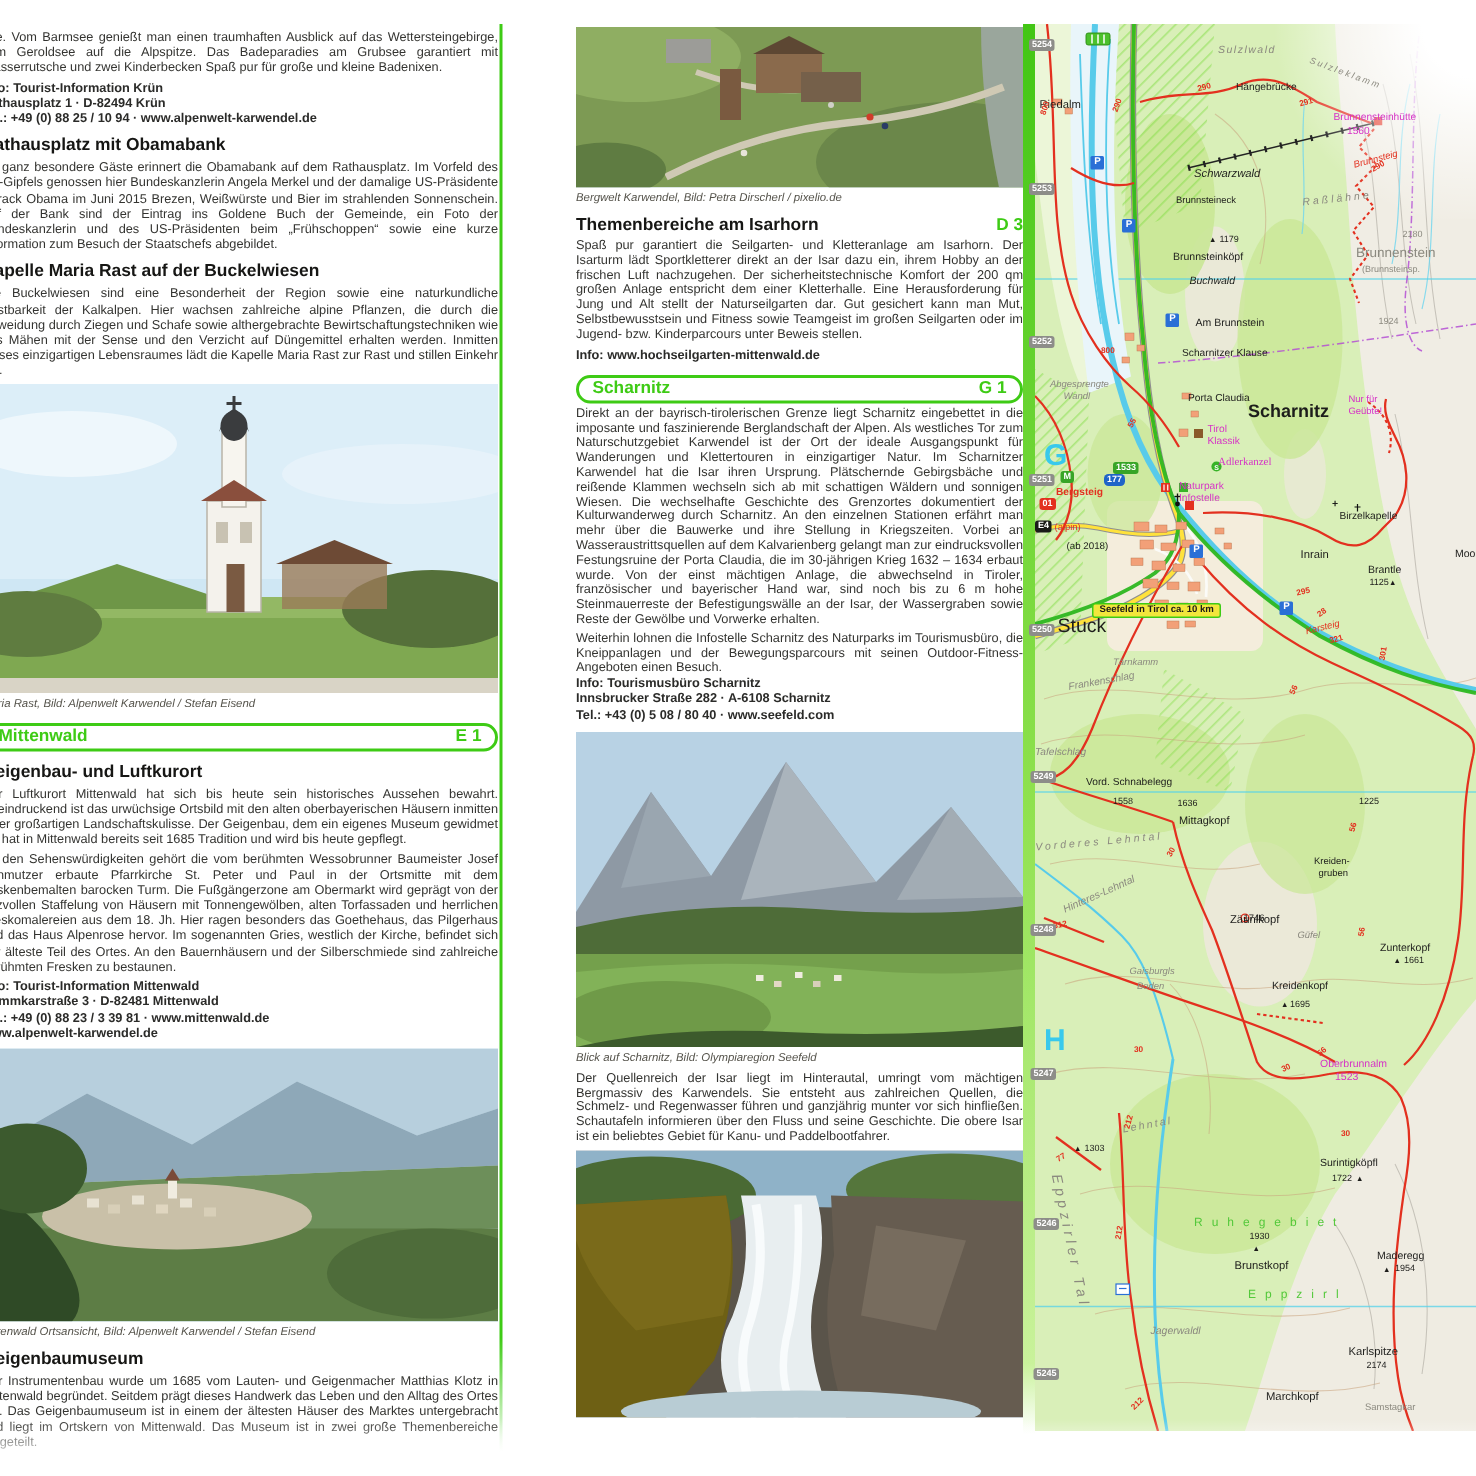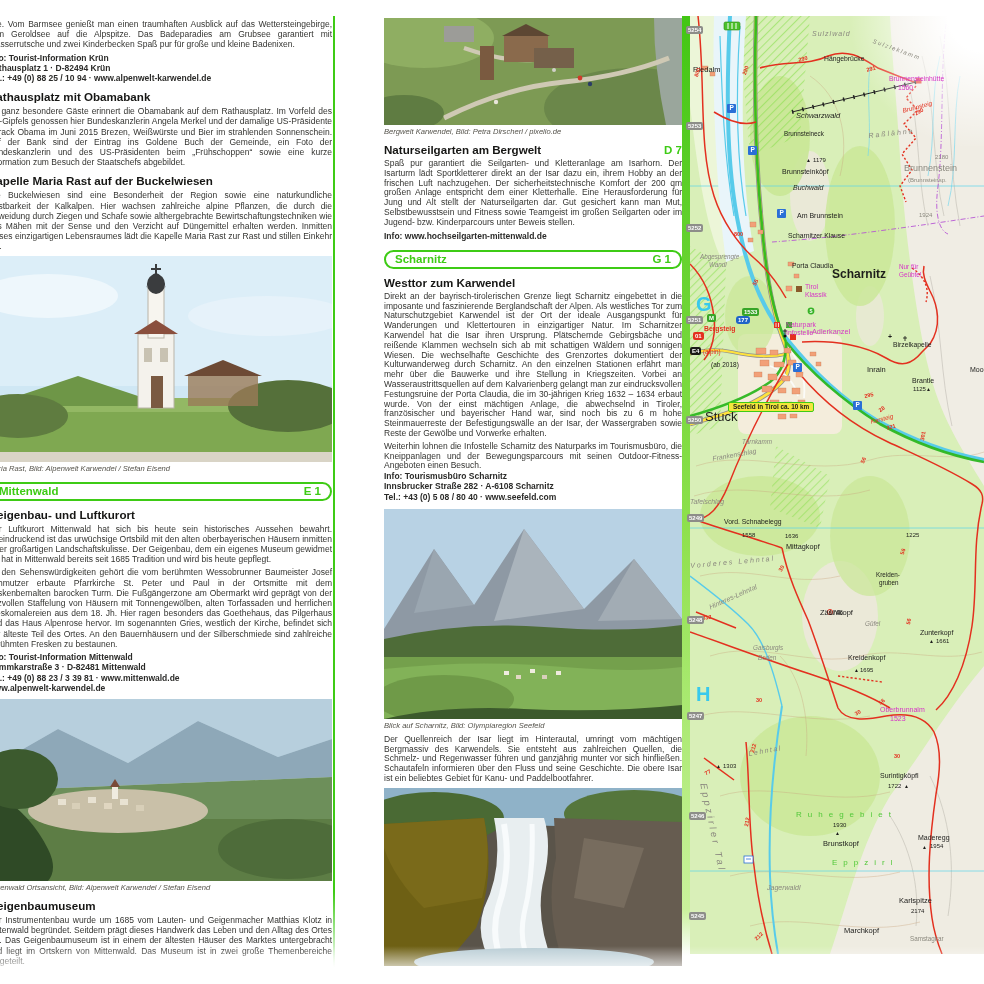--- a/index.html
+++ b/index.html
@@ -148,31 +148,30 @@
         <circle cx="196" cy="60" r="2.4" fill="#d03c2a"></circle>
           <circle cx="206" cy="66" r="2.2" fill="#2a3c66"></circle>
         <circle cx="112" cy="84" r="2.2" fill="#e8e4da"></circle>
           <circle cx="170" cy="52" r="2" fill="#d0d0c8"></circle>
         <ellipse cx="20" cy="95" rx="40" ry="18" fill="#5f7c42"></ellipse>
       </svg>
     </div>
     <div class="caption">Bergwelt Karwendel, Bild: Petra Dirscherl / pixelio.de</div>
 
     <div class="h2row">
-      <h2>Naturseilgarten am Bergwelt</h2>
-      <span class="gridref">D 7</span>
+      <h2>Themenbereiche am Isarhorn</h2>
+      <span class="gridref">D 3</span>
     </div>
     <p>Spaß pur garantiert die Seilgarten- und Kletteranlage am Isarhorn. Der Isarturm lädt Sportkletterer direkt an der Isar dazu ein, ihrem Hobby an der frischen Luft nachzugehen. Der sicherheitstechnische Komfort der 200 qm großen Anlage entspricht dem einer Kletterhalle. Eine Herausforderung für Jung und Alt stellt der Naturseilgarten dar. Gut gesichert kann man Mut, Selbstbewusstsein und Fitness sowie Teamgeist im großen Seilgarten oder im Jugend- bzw. Kinderparcours unter Beweis stellen.</p>
     <div class="infoline">Info: www.hochseilgarten-mittenwald.de</div>
 
     <div class="secbox">
       <span>Scharnitz</span>
       <span>G 1</span>
     </div>
-    <h2>Westtor zum Karwendel</h2>
     <p>Direkt an der bayrisch-tirolerischen Grenze liegt Scharnitz eingebettet in die imposante und faszinierende Berglandschaft der Alpen. Als westliches Tor zum Naturschutzgebiet Karwendel ist der Ort der ideale Ausgangspunkt für Wanderungen und Klettertouren in einzigartiger Natur. Im Scharnitzer Karwendel hat die Isar ihren Ursprung. Plätschernde Gebirgsbäche und reißende Klammen wechseln sich ab mit schattigen Wäldern und sonnigen Wiesen. Die wechselhafte Geschichte des Grenzortes dokumentiert der Kulturwanderweg durch Scharnitz. An den einzelnen Stationen erfährt man mehr über die Bauwerke und ihre Stellung in Kriegszeiten. Vorbei an Wasseraustrittsquellen auf dem Kalvarienberg gelangt man zur eindrucksvollen Festungsruine der Porta Claudia, die im 30-jährigen Krieg 1632 – 1634 erbaut wurde. Von der einst mächtigen Anlage, die abwechselnd in Tiroler, französischer und bayerischer Hand war, sind noch bis zu 6 m hohe Steinmauerreste der Befestigungswälle an der Isar, der Wassergraben sowie Reste der Gewölbe und Vorwerke erhalten.</p>
     <p style="margin-bottom:0;">Weiterhin lohnen die Infostelle Scharnitz des Naturparks im Tourismusbüro, die Kneippanlagen und der Bewegungsparcours mit seinen Outdoor-Fitness-Angeboten einen Besuch.</p>
     <div class="infoline">Info: Tourismusbüro Scharnitz</div>
     <div class="infoline">Innsbrucker Straße 282 · A-6108 Scharnitz</div>
     <div class="infoline">Tel.: +43 (0) 5 08 / 80 40 · www.seefeld.com</div>
 
     <div class="photo" style="height:210px;margin-top:7px;">
       <svg viewBox="0 0 298 210" preserveAspectRatio="none">
         <rect width="298" height="210" fill="#b8d2e4"></rect>
         <path d="M0,120 L50,40 L90,96 L140,20 L200,100 L250,50 L298,110 L298,210 L0,210 Z" fill="#8e99a4"></path>
@@ -386,21 +385,21 @@
         <span class="map-label" style="left: 226px; top: 161px; font-size: 6px; color: rgb(139, 137, 127);">(Brunnsteinsp.</span>
         <span class="map-label" style="left: 115px; top: 196px; font-size: 7px; color: rgb(29, 29, 27);">Am Brunnstein</span>
         <span class="map-label" style="left: 237px; top: 196px; font-size: 6px; color: rgb(139, 137, 127);">1924</span>
         <span class="map-label" style="left: 106px; top: 217px; font-size: 6.8px; color: rgb(29, 29, 27);">Scharnitzer Klause</span>
         <span class="map-label" style="left: 18px; top: 238px; font-size: 6.3px; color: rgb(139, 137, 127); font-style: italic;">Abgesprengte</span>
         <span class="map-label" style="left: 27px; top: 246px; font-size: 6.3px; color: rgb(139, 137, 127); font-style: italic;">Wandl</span>
         <span class="map-label" style="left: 110px; top: 247px; font-size: 6.8px; color: rgb(29, 29, 27);">Porta Claudia</span>
         <span class="map-label" style="left: 150px; top: 252px; font-size: 12px; color: rgb(29, 29, 27); font-weight: bold;">Scharnitz</span>
         <span class="map-label" style="left: 123px; top: 268px; font-size: 6.8px; color: rgb(214, 51, 198);">Tirol</span>
         <span class="map-label" style="left: 123px; top: 276px; font-size: 6.8px; color: rgb(214, 51, 198);">Klassik</span>
-        <span class="map-label" style="left: 130px; top: 312px; font-size: 7.3px; color: rgb(214, 51, 198);">Adlerkanzel</span>
+        <span class="map-label" style="left: 130px; top: 288px; font-size: 7.3px; color: rgb(214, 51, 198); font-family: Liberation Serif, serif;">Adlerkanzel</span>
         <span class="map-label" style="left: 217px; top: 248px; font-size: 6.3px; color: rgb(214, 51, 198);">Nur für</span>
         <span class="map-label" style="left: 217px; top: 256px; font-size: 6.3px; color: rgb(214, 51, 198);">Geübte!</span>
         <span class="map-label" style="left: 104px; top: 306px; font-size: 6.8px; color: rgb(214, 51, 198);">Naturpark</span>
         <span class="map-label" style="left: 104px; top: 314px; font-size: 6.8px; color: rgb(214, 51, 198);">Infostelle</span>
         <span class="map-label" style="left: 22px; top: 310px; font-size: 6.8px; color: rgb(227, 48, 31); font-weight: bold;">Bergsteig</span>
         <span class="map-label" style="left: 21px; top: 333px; font-size: 6.3px; color: rgb(227, 48, 31);">(alpin)</span>
         <span class="map-label" style="left: 29px; top: 346px; font-size: 6.5px; color: rgb(29, 29, 27);">(ab 2018)</span>
         <span class="map-label" style="left: 23px; top: 394px; font-size: 13px; color: rgb(29, 29, 27);">Stuck</span>
         <span class="map-label" style="left: 206px; top: 317px; font-size: 7px; color: rgb(29, 29, 27); font-weight: bold;">+</span>
         <span class="map-label" style="left: 211px; top: 326px; font-size: 6.8px; color: rgb(29, 29, 27);">Birzelkapelle</span>

